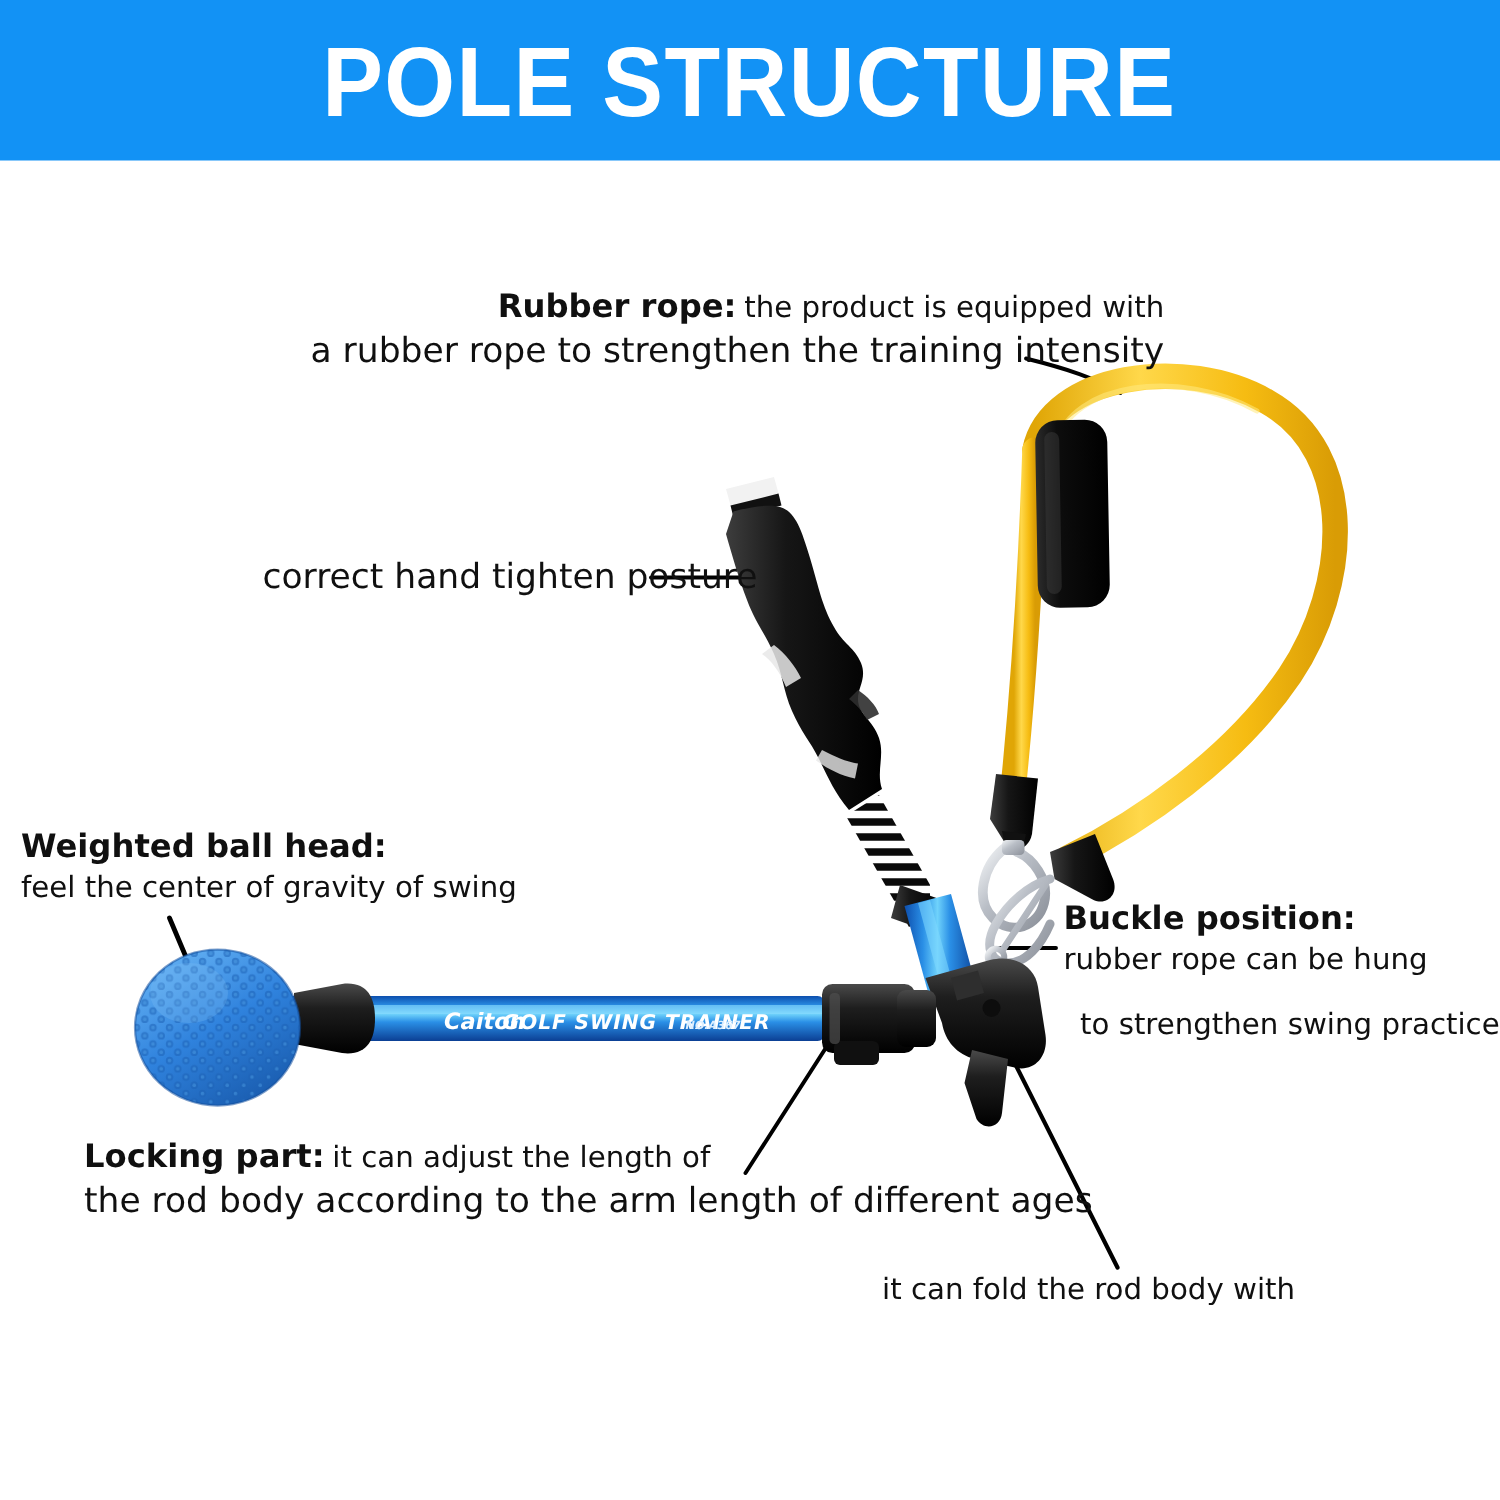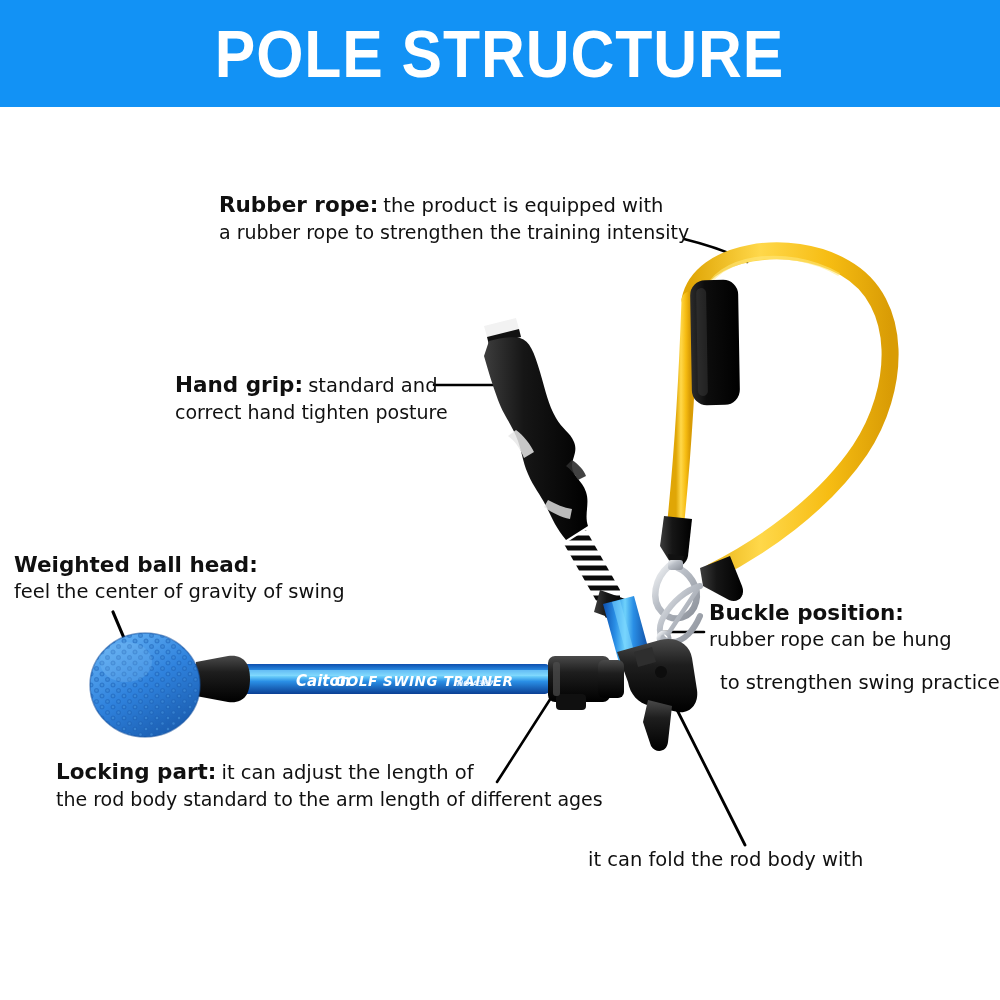--- a/index.html
+++ b/index.html
@@ -51,23 +51,23 @@
     white-space: nowrap;
   }
   .annot .ttl {
     font-weight: 600;
     font-size: 21.5px;
   }
   .annot .desc {
     font-weight: 400;
     font-size: 19.5px;
   }
-  .annot .line2 { font-size: 19px; }
-
-  #annot-rubber-rope { left: 219px; top: 190px; }
+  .annot .line2 { font-size: 23px; }
+
+  #annot-rubber-rope { left: 207px; top: 190px; text-align: right; }
   #annot-hand-grip   { left: 175px; top: 370px; }
   #annot-ball-head   { left: 14px;  top: 550px; }
   #annot-buckle      { left: 709px; top: 598px; }
   #annot-locking     { left: 56px;  top: 757px; }
   #annot-screw       { left: 588px; top: 847px; }
   #annot-buckle .ind { padding-left: 11px; margin-top: 16px; }
 
   
   #artwork {
     position: absolute;
@@ -288,43 +288,39 @@
 
   <div class="annot" id="annot-rubber-rope">
     <div>
       <span class="ttl">Rubber rope:</span>
       <span class="desc">the product is equipped with</span>
     </div>
     <div class="desc line2">a rubber rope to strengthen the training intensity</div>
   </div>
 
   <div class="annot" id="annot-hand-grip">
-    <div>
-      <span class="ttl">Hand grip:</span>
-      <span class="desc">standard and</span>
-    </div>
     <div class="desc line2">correct hand tighten posture</div>
   </div>
 
   <div class="annot" id="annot-ball-head">
     <div class="ttl">Weighted ball head:</div>
     <div class="desc">feel the center of gravity of swing</div>
   </div>
 
   <div class="annot" id="annot-buckle">
     <div class="ttl">Buckle position:</div>
     <div class="desc">rubber rope can be hung</div>
     <div class="desc ind">to strengthen swing practice</div>
   </div>
 
   <div class="annot" id="annot-locking">
     <div>
       <span class="ttl">Locking part:</span>
       <span class="desc">it can adjust the length of</span>
     </div>
-    <div class="desc line2">the rod body standard to the arm length of different ages</div>
+    <div class="desc line2">the rod body according to the arm length of different ages</div>
   </div>
 
   <div class="annot" id="annot-screw">
     <div class="desc">it can fold the rod body with</div>
   </div>
 
 </div>
 
 </body></html>

